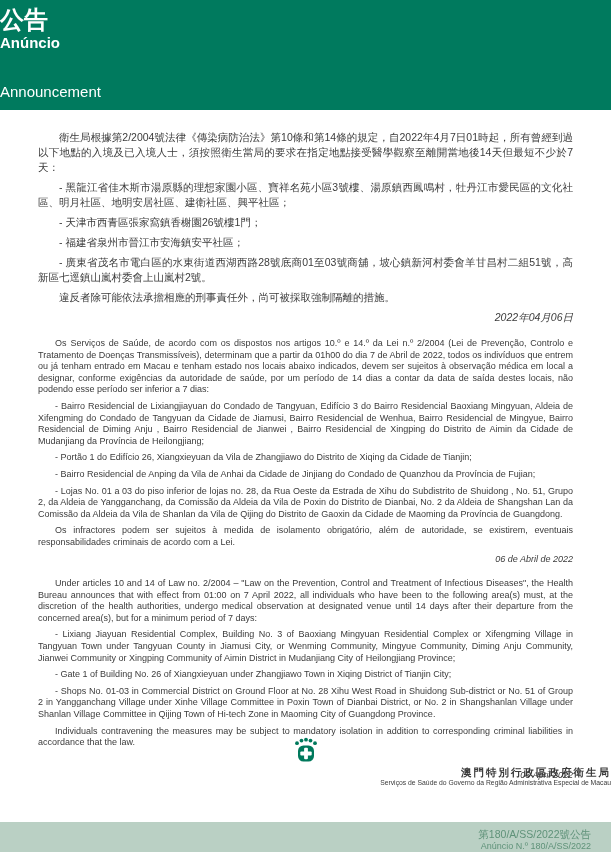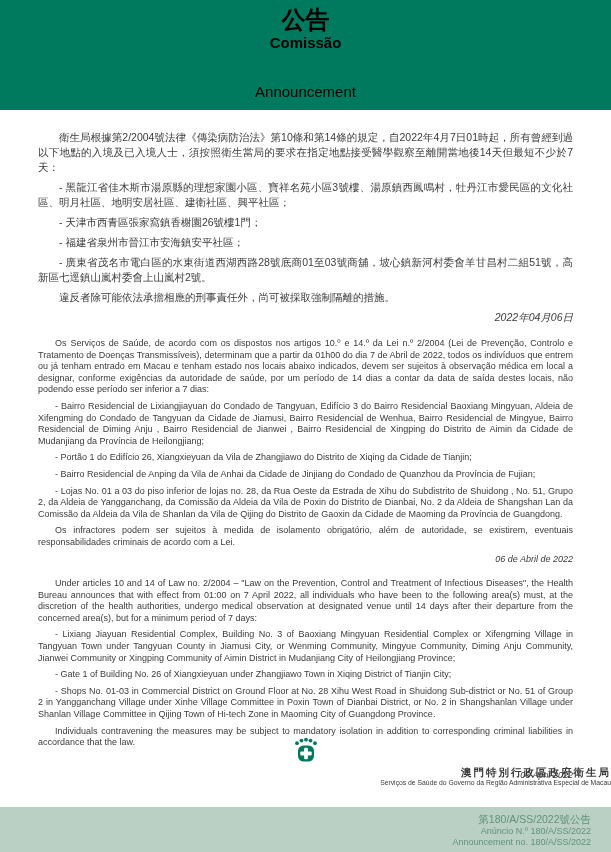--- a/index.html
+++ b/index.html
@@ -8,22 +8,21 @@
     width:611px;height:852px;
     margin:0 auto;
     background:#ffffff;
     overflow:hidden;
     font-family:"Liberation Sans","DejaVu Sans",sans-serif;
     color:#3b3b3b;
   }
   
   .header{
     background:#007A5E;
-    color:#000000;
-    text-align:center;
+    color:#ffffff;
     padding:5px 0 9px;
   }
   .header .t-zh{font-size:24px;font-weight:bold;line-height:29px;}
   .header .t-pt{font-size:15px;font-weight:bold;line-height:18px;}
   .header .t-en{font-size:15px;font-weight:normal;line-height:19px;margin-top:30px;}
   
   .content{padding:15px 22px 0;}
   .sec{margin-bottom:13px;}
   .sec p{
     margin:5px 16px;
@@ -53,39 +52,39 @@
   .footer-org .org-zh{
     font-size:10.5px;font-weight:bold;letter-spacing:2px;
     line-height:12px;color:#3b3b3b;
   }
   .footer-org .org-pt{
     font-size:6.8px;line-height:9px;color:#3b3b3b;
   }
   .footer-band{
     position:absolute;
     left:0;bottom:0;
-    width:100%;height:45px;
+    width:100%;height:30px;
     background:#BAD0C4;
     box-sizing:border-box;
     text-align:right;
     padding:6px 20px 0 0;
     color:#5F9279;
   }
   .footer-band .ref-zh{font-size:10.5px;line-height:13px;}
   .footer-band .ref-pt{font-size:9px;line-height:11px;}
   .footer-band .ref-en{font-size:9px;line-height:11px;}
 </style>
 </head>
 <body>
 
 <div class="page">
 
   <div class="header">
     <div class="t-zh">公告</div>
-    <div class="t-pt">Comissão</div>
+    <div class="t-pt">Anúncio</div>
     <div class="t-en">Announcement</div>
   </div>
 
   <div class="content">
 
     <div class="sec sec-zh">
       <p>衛生局根據第2/2004號法律《傳染病防治法》第10條和第14條的規定，自2022年4月7日01時起，所有曾經到過以下地點的入境及已入境人士，須按照衛生當局的要求在指定地點接受醫學觀察至離開當地後14天但最短不少於7天：</p>
       <p>- 黑龍江省佳木斯市湯原縣的理想家園小區、寶祥名苑小區3號樓、湯原鎮西鳳鳴村，牡丹江市愛民區的文化社區、明月社區、地明安居社區、建衛社區、興平社區；</p>
       <p>- 天津市西青區張家窩鎮香榭園26號樓1門；</p>
       <p>- 福建省泉州市晉江市安海鎮安平社區；</p>

